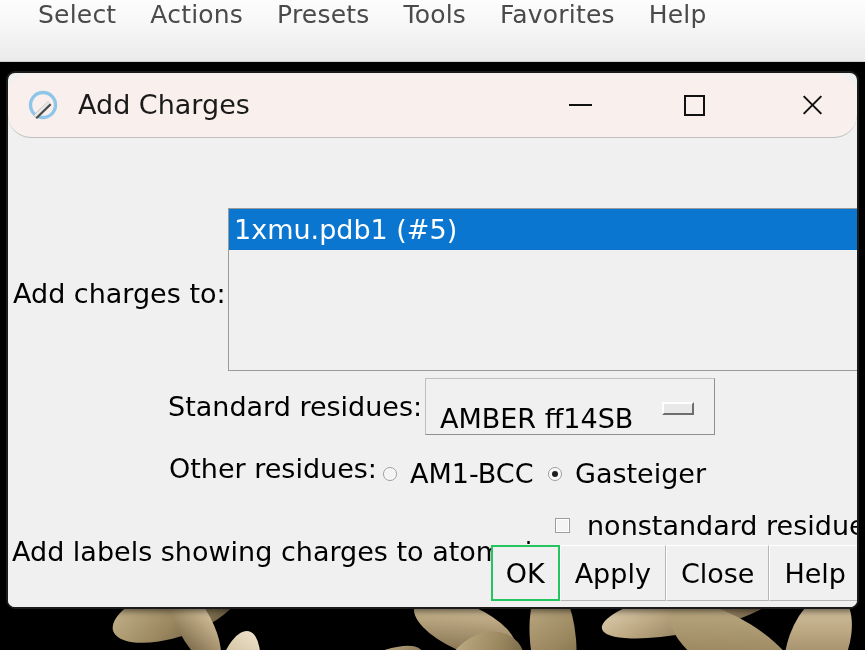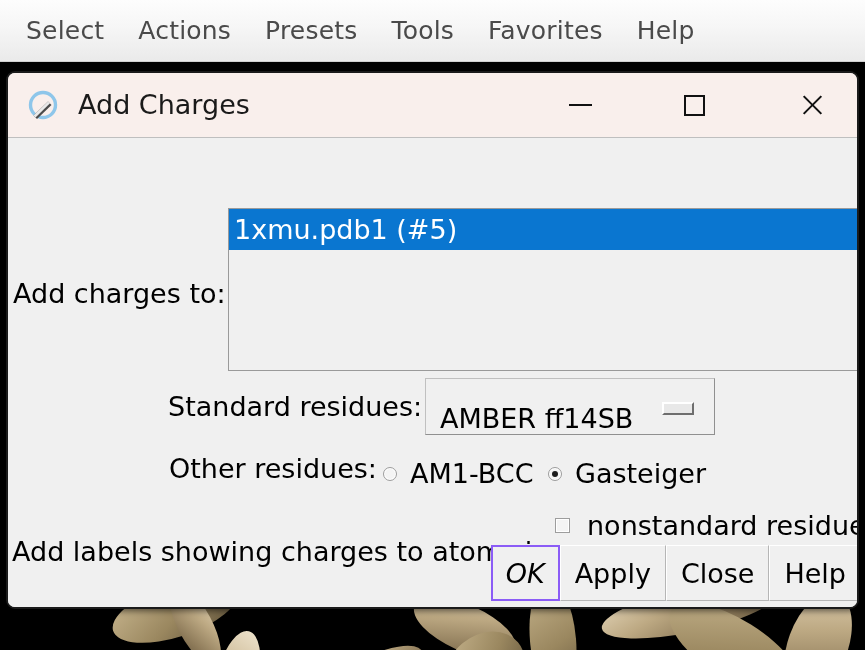--- a/index.html
+++ b/index.html
@@ -35,22 +35,22 @@
   .ribbon.light { background: linear-gradient(200deg, #efe5cf 0%, #cbb894 50%, #9b8963 100%); }
 
   
   #menubar {
     position: absolute;
     left: 0; top: 0;
     width: 865px; height: 62px;
     background: linear-gradient(180deg, #fdfdfd 0%, #f6f6f6 45%, #eaeaea 100%);
     border-bottom: 1px solid #cfcfcf;
     display: flex;
-    align-items: center;
-    padding-left: 4px;
+    align-items: flex-start;
+    padding-left: 16px;
   }
   .menu-item {
     font-size: 25px;
     color: #4a4a4a;
     padding: 0 17px;
     letter-spacing: 0.2px;
     white-space: nowrap;
     font-family: "DejaVu Sans", sans-serif;
   }
   .menu-item.clipped {
@@ -75,20 +75,21 @@
     box-shadow: 0 2px 6px rgba(0,0,0,0.55);
   }
 
   #titlebar {
     position: relative;
     height: 65px;
     background: #f9efec;
     border-bottom: 1px solid #bfbfbf;
     display: flex;
     align-items: center;
+    border-radius: 23px;
   }
   #app-icon {
     position: absolute;
     left: 18px; top: 16px;
     width: 34px; height: 34px;
   }
   #title-text {
     position: absolute;
     left: 70px;
     top: 16px;
@@ -270,21 +271,21 @@
     border-top-color: #ffffff;
     border-left-color: #ffffff;
     font-size: 27px;
     color: #000;
     font-family: "DejaVu Sans", sans-serif;
     display: flex;
     align-items: center;
     justify-content: center;
     padding: 0 14px;
   }
-  .dlg-btn.default { border: 2px solid #8b5cf6; padding: 0 13px; font-style: italic; }
+  .dlg-btn.default { border: 2px solid #22c55e; padding: 0 13px; }
 </style>
 </head>
 <body>
 
 <div id="screen">
 
   <div id="molecule-view">
     <div class="ribbon dark" style="left:110px; top:525px; width:130px; height:52px; transform:rotate(-18deg);"></div>
     <div class="ribbon" style="left:150px; top:548px; width:90px;  height:34px; transform:rotate(62deg);"></div>
     <div class="ribbon light" style="left:218px; top:570px; width:40px;  height:90px; transform:rotate(14deg);"></div>

